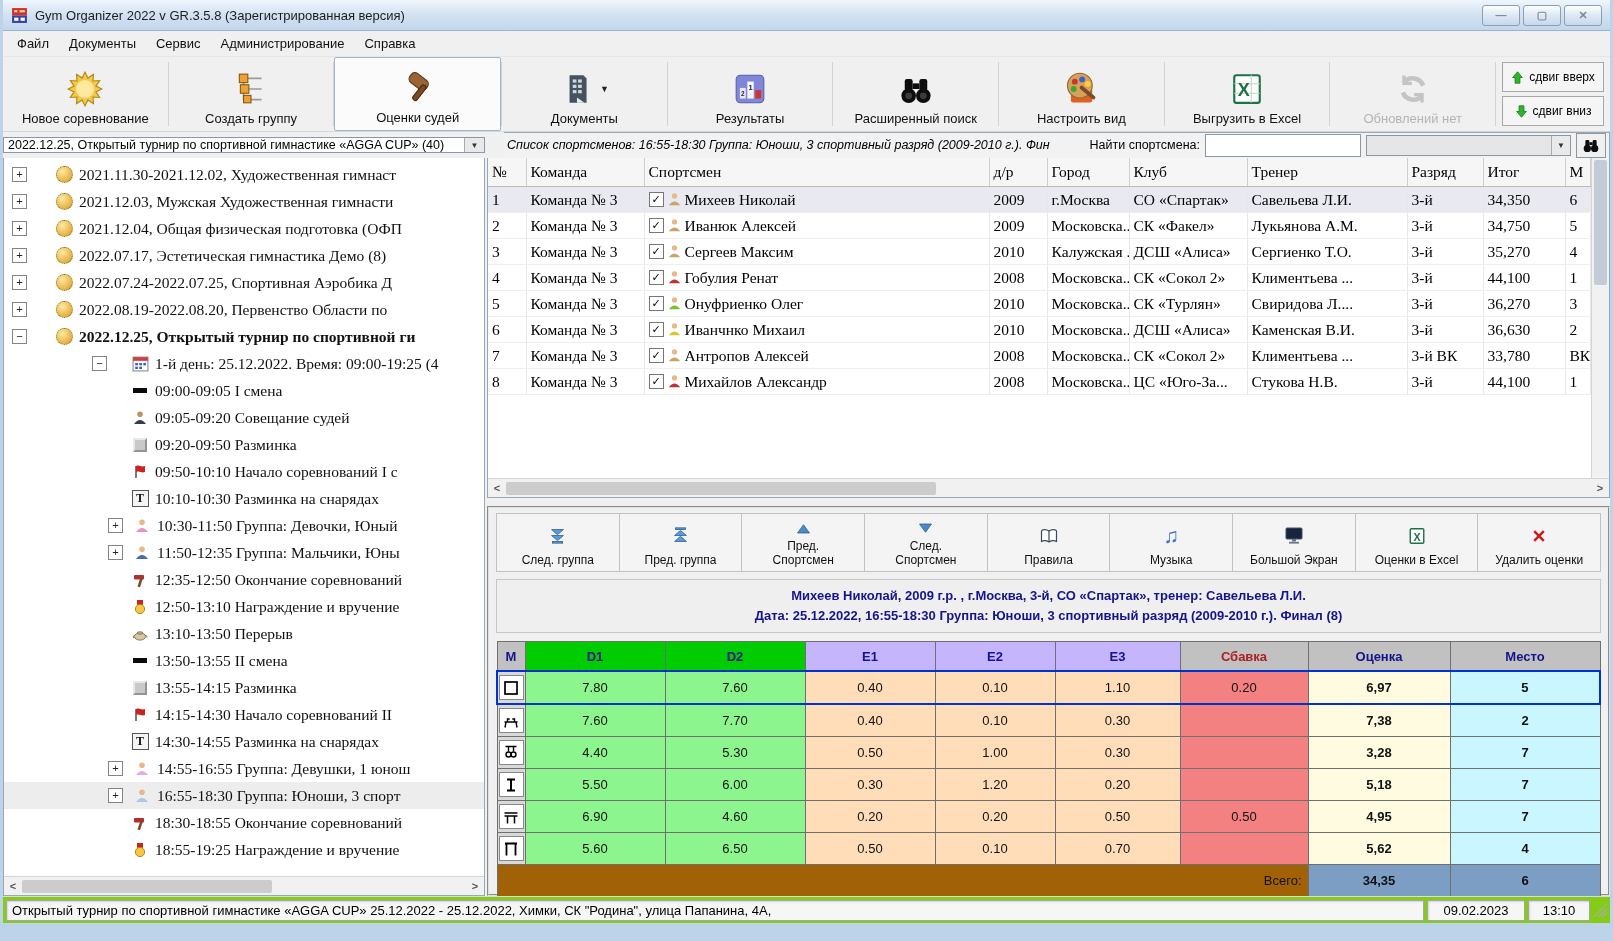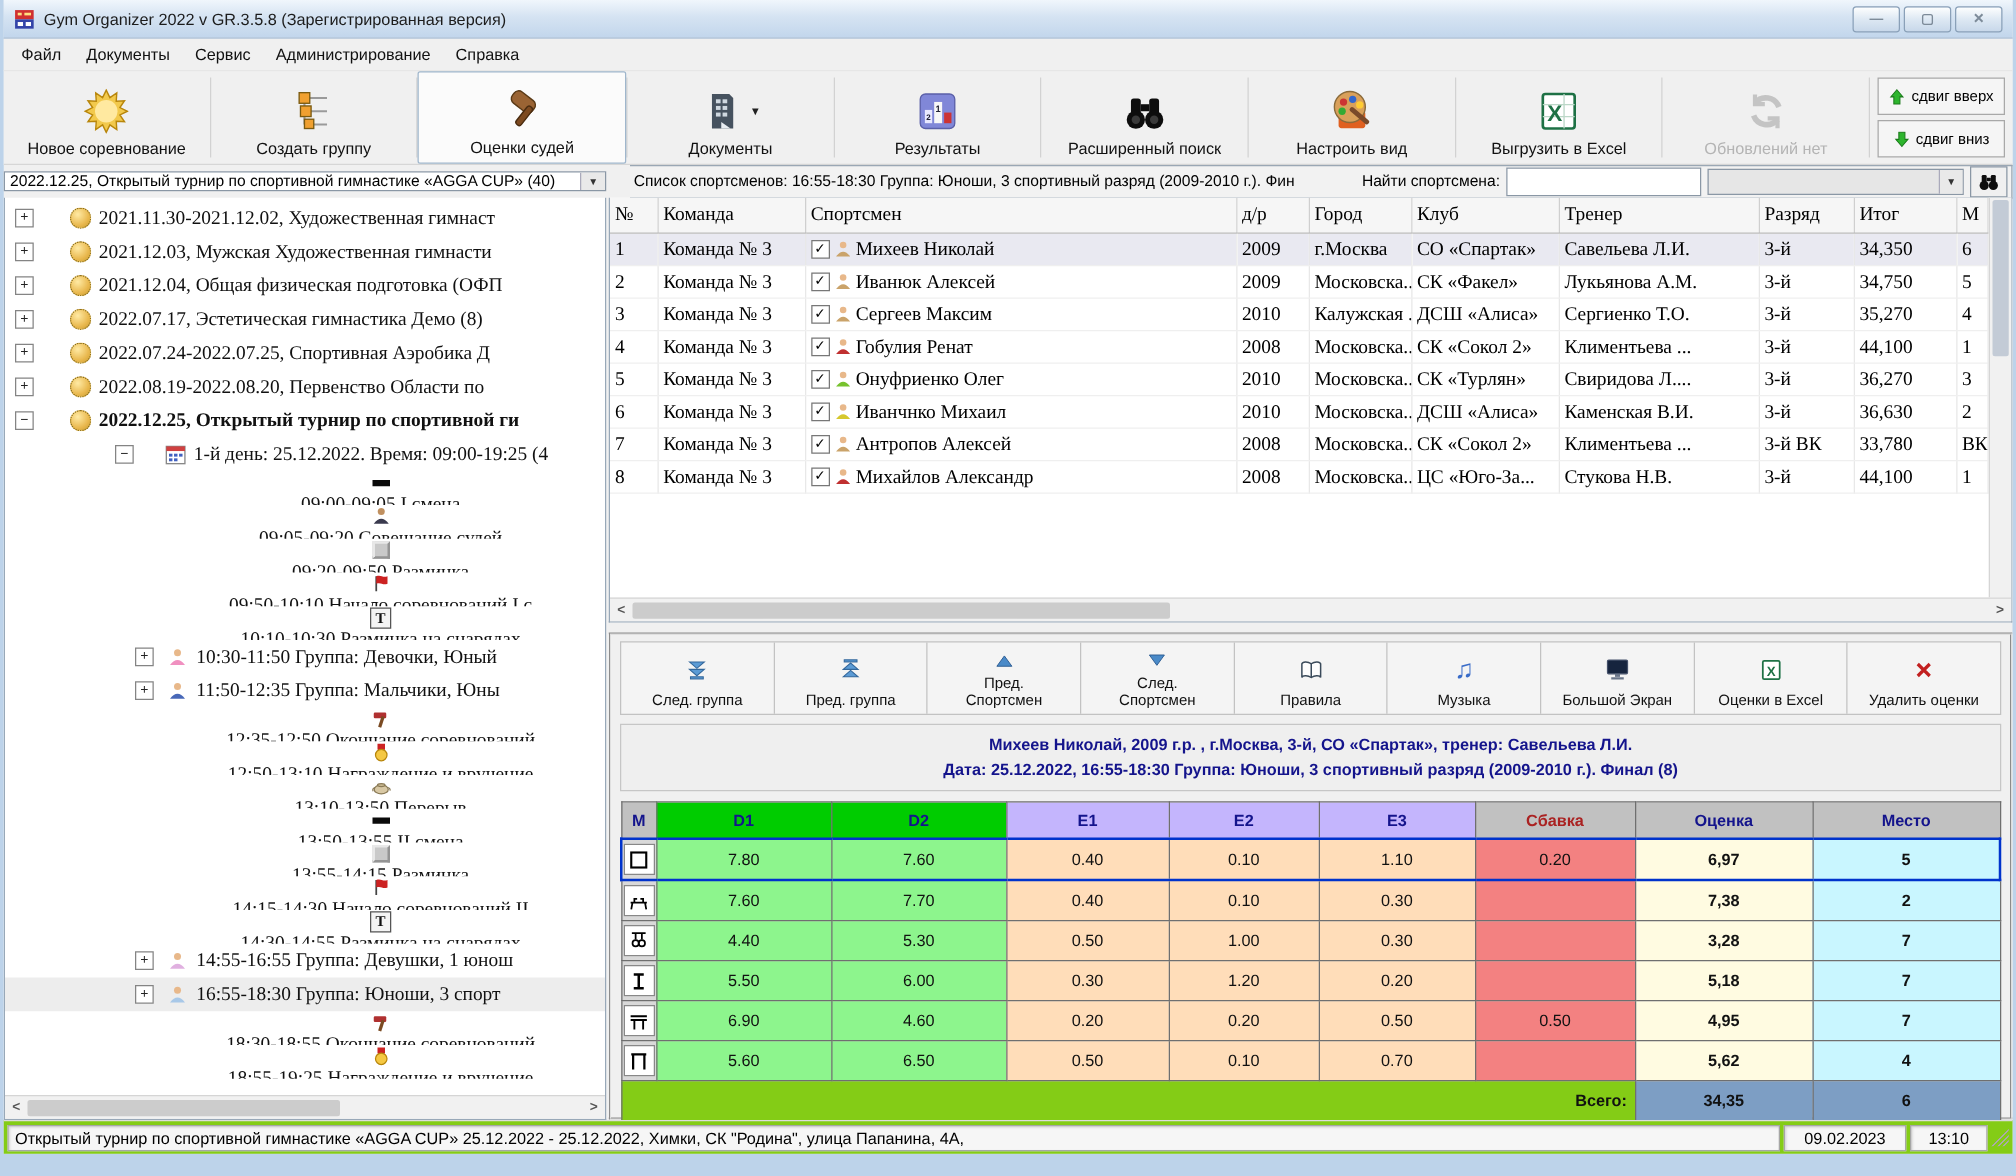--- a/index.html
+++ b/index.html
@@ -28,42 +28,42 @@
   .tsep{width:1px;background:#d2d2d2;margin:5px 0;flex:none;}
   .dd-arrow{font-size:9px;color:#222;}
   .shift-stack{width:102px;flex:none;display:flex;flex-direction:column;justify-content:center;gap:4px;padding:0 6px;}
   .shift-btn{height:28px;border:1px solid #a8a8a8;background:#f5f5f5;display:flex;align-items:center;justify-content:center;gap:5px;font-size:12px;}
   
   .subbar{height:26px;display:flex;flex:none;align-items:center;gap:19px;}
   .combo{width:482px;flex:none;border:1px solid #8a97a5;background:#fff;display:flex;align-items:center;font-size:12.5px;padding-left:4px;box-sizing:border-box;white-space:nowrap;overflow:hidden;}
   .combo .arrowbox{margin-left:auto;width:19px;align-self:stretch;background:#e9e9e9;border-left:1px solid #aab;display:flex;align-items:center;justify-content:center;flex:none;}
   .arrowbox::before{content:"▼";font-size:8px;color:#333;}
   .list-header{flex:1;display:flex;align-items:center;border:1px solid #9aa7b4;border-left:none;background:#f2f2f2;font-size:12.5px;padding:0 3px;gap:5px;min-width:0;box-sizing:border-box;}
-  .lh-title{flex:1;white-space:nowrap;overflow:hidden;min-width:0;}
+  .lh-title{flex:1;white-space:nowrap;overflow:hidden;min-width:0;font-style:italic;}
   .find-label{flex:none;}
   .find-input{width:150px;height:19px;border:1px solid #8a97a5;background:#fff;flex:none;}
   .combo2{width:205px;height:21px;border:1px solid #8a97a5;background:#e6e6e6;flex:none;display:flex;align-items:center;box-sizing:border-box;}
   .combo2 .arrowbox{margin-left:auto;width:18px;height:100%;background:#e9e9e9;border-left:1px solid #aab;display:flex;align-items:center;justify-content:center;}
   .search-btn{width:28px;height:23px;border:1px solid #8a97a5;background:#f0f0f0;flex:none;display:flex;align-items:center;justify-content:center;}
   
   .main{flex:1;display:flex;overflow:hidden;min-height:0;}
   
   .tree-panel{width:482px;flex:none;background:#fff;border:1px solid #98a8b8;border-top:none;display:flex;flex-direction:column;box-sizing:border-box;}
   .tree-scroll{flex:1;overflow:hidden;padding-top:3px;}
   .trow{height:27px;display:flex;align-items:center;font-family:"Liberation Serif",serif;font-size:15.5px;white-space:nowrap;overflow:hidden;color:#111;}
   .trow.bold{font-weight:bold;}
   .trow.sel{background:#ededed;}
   .expbox{width:13px;height:13px;border:1px solid #848484;background:#fff;flex:none;display:inline-flex;align-items:center;justify-content:center;font:11px "Liberation Mono",monospace;color:#222;}
   .expbox.plus::before{content:"+";}
   .expbox.minus::before{content:"−";}
   .tico{width:18px;height:18px;margin:0 6px;flex:none;display:inline-flex;align-items:center;justify-content:center;}
   .l0{padding-left:8px;}  .l0 .expbox{margin-right:22px;}
   .l1{padding-left:56px;margin-left:32px;} .l1 .expbox{margin-right:18px;}
   .l2{padding-left:104px;} .l2 .expbox{margin-right:4px;}
-  .l2.noexp{padding-left:121px;flex-direction:column;}
+  .l2.noexp{padding-left:121px;}
   .sphere{width:15px;height:15px;border-radius:50%;background:radial-gradient(circle at 35% 30%,#ffeaa4,#e9b84e 62%,#c79a2e);border:1px dotted #8a7020;}
   .wsquare{width:14px;height:14px;background:#c9c9c9;border:2px outset #e8e8e8;box-sizing:border-box;}
   .shiftbar{width:14px;height:5px;background:#0a0a0a;}
   .tbox{width:15px;height:15px;border:1px solid #555;background:#f4f4f4;display:flex;align-items:center;justify-content:center;font:bold 12px "Liberation Serif",serif;}
   .tbox::before{content:"T";}
   
   .hscroll{height:18px;background:#f1f1f1;border-top:1px solid #d5d5d5;display:flex;align-items:center;flex:none;}
   .hs-arrow{width:18px;text-align:center;color:#555;font-size:11px;font-weight:bold;flex:none;}
   .hs-thumb{height:13px;background:#cccccc;border-radius:2px;}
   
@@ -96,21 +96,21 @@
   table.score td{border:1px solid #6f6f6f;height:29px;text-align:center;color:#111;}
   .h-gray{background:#c1c1c1;} .h-green{background:#00cc00;} .h-peach{background:#c4b5fd;} .h-red{background:#c1c1c1;color:#aa2222 !important;}
   .td-app{background:#d9d9d9;padding:0;}
   .appbox{width:23px;height:23px;margin:0 auto;background:#fff;border:1px solid #888;display:flex;align-items:center;justify-content:center;}
   .td-d{background:#8df58d;} .td-e{background:#ffddb9;} .td-pen{background:#f38181;}
   .td-score{background:#fffbe1;color:#14148c;font-weight:bold;}
   .td-place{background:#c9f6ff;color:#14148c;font-weight:bold;}
   tr.sel-score td{border-top:2px solid #0033cc;border-bottom:2px solid #0033cc;}
   tr.sel-score td:first-child{border-left:2px solid #0033cc;}
   tr.sel-score td:last-child{border-right:2px solid #0033cc;}
-  .td-total{background:#84cc16;text-align:right !important;font-weight:bold;padding-right:6px;color:#101018;}
+  .td-total{background:#a16207;text-align:right !important;font-weight:normal;padding-right:6px;color:#101018;}
   .td-total-score{background:#7d9ec4;color:#14148c;font-weight:bold;}
   
   .statusbar{height:24px;flex:none;background:#84cc16;display:flex;align-items:center;gap:3px;padding:1px 3px;font-size:13px;border-top:1px solid #dcdcdc;}
   .sb-field{flex:1;height:19px;line-height:19px;border:1px solid #a6a6a6;box-shadow:inset 1px 1px 2px rgba(0,0,0,.14);background:#f6f6f6;padding:0 5px;white-space:nowrap;overflow:hidden;}
   .sb-cell{width:96px;flex:none;height:19px;line-height:19px;border:1px solid #a6a6a6;box-shadow:inset 1px 1px 2px rgba(0,0,0,.14);background:#f6f6f6;text-align:center;}
   .sb-cell.time{width:60px;}
   .sb-grip{width:14px;height:14px;flex:none;background:
     linear-gradient(135deg,transparent 50%,#aaa 50%,#aaa 56%,transparent 56%,transparent 66%,#aaa 66%,#aaa 72%,transparent 72%,transparent 82%,#aaa 82%,#aaa 88%,transparent 88%);}
 </style>
 </head>

